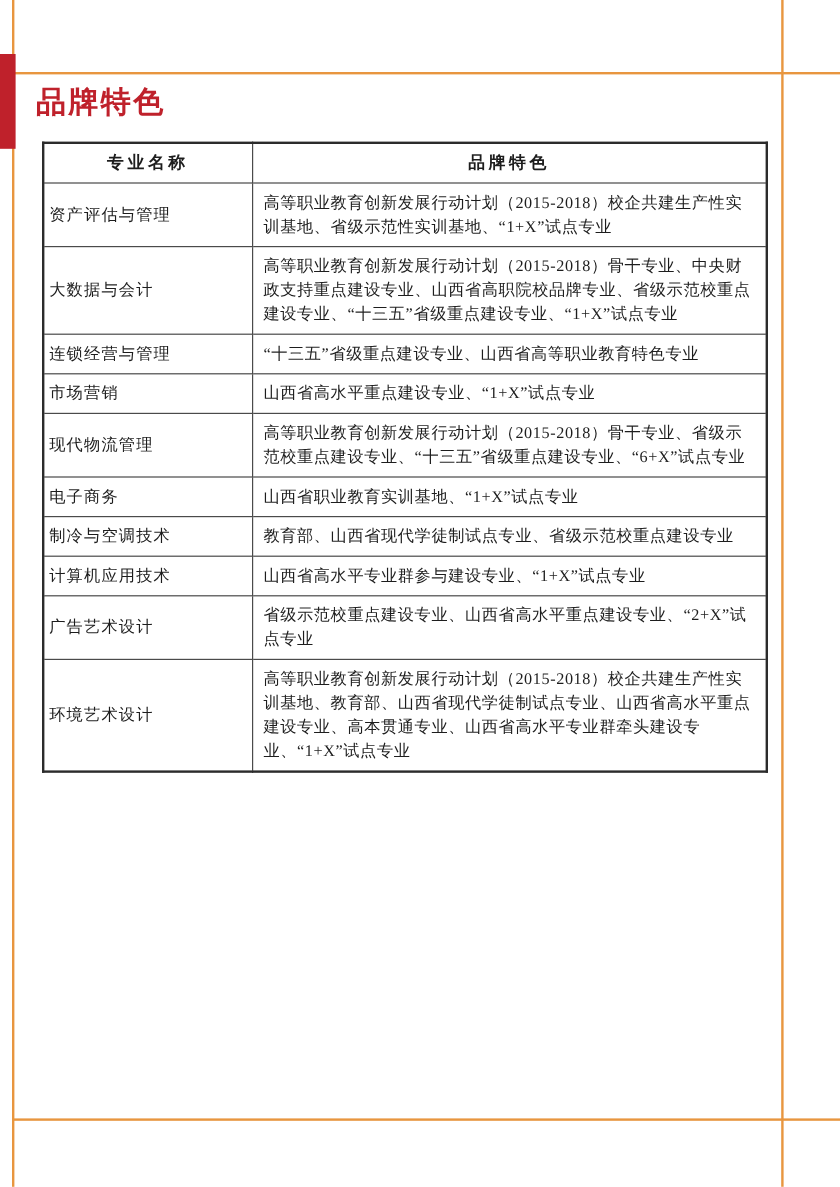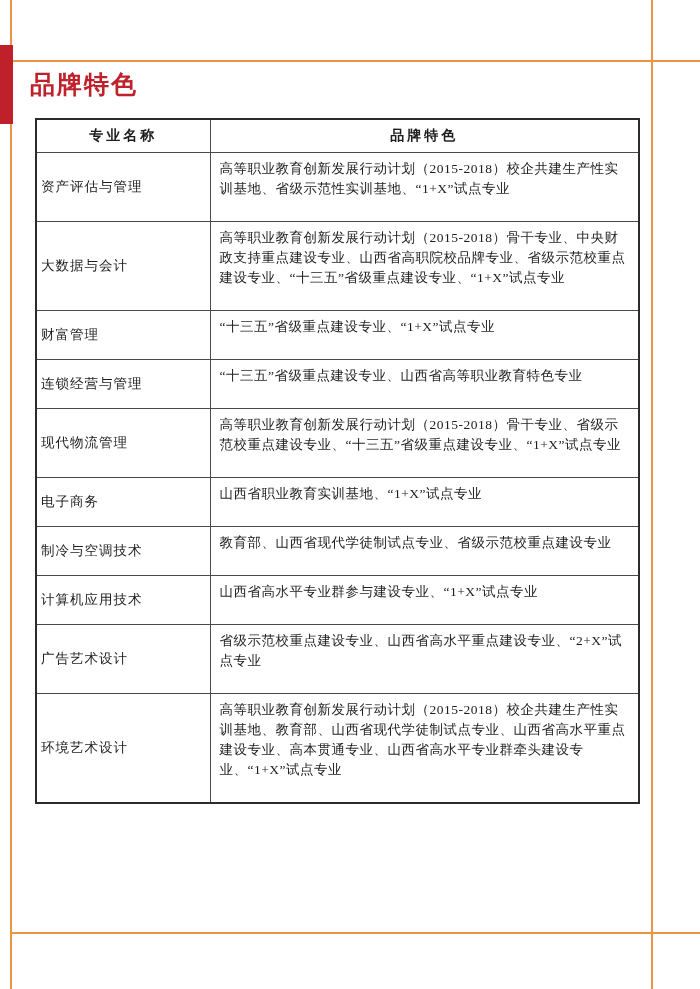--- a/index.html
+++ b/index.html
@@ -81,21 +81,21 @@
   }
   td.major-cell {
     text-align: left;
     font-size: 13.5px;
     padding: 5px 4px;
     letter-spacing: 1px;
   }
   td.features-cell {
     font-size: 13.5px;
     line-height: 20px;
-    padding: 6px 10px 22px 9px;
+    padding: 6px 10px 6px 9px;
     text-align: left;
     letter-spacing: 0.5px;
   }
 </style>
 </head>
 <body>
 
 <div class="vline left"></div>
 <div class="vline right"></div>
 <div class="hline top"></div>
@@ -118,30 +118,30 @@
   <tbody id="table-body">
       <tr>
         <td class="major-cell">资产评估与管理</td>
         <td class="features-cell">高等职业教育创新发展行动计划（2015-2018）校企共建生产性实训基地、省级示范性实训基地、“1+X”试点专业</td>
       </tr>
       <tr>
         <td class="major-cell">大数据与会计</td>
         <td class="features-cell">高等职业教育创新发展行动计划（2015-2018）骨干专业、中央财政支持重点建设专业、山西省高职院校品牌专业、省级示范校重点建设专业、“十三五”省级重点建设专业、“1+X”试点专业</td>
       </tr>
       <tr>
-        <td class="major-cell">财富管理</td>
-        <td class="features-cell">“十三五”省级重点建设专业、“1+X”试点专业</td>
-      </tr>
-      <tr>
         <td class="major-cell">连锁经营与管理</td>
         <td class="features-cell">“十三五”省级重点建设专业、山西省高等职业教育特色专业</td>
       </tr>
       <tr>
+        <td class="major-cell">市场营销</td>
+        <td class="features-cell">山西省高水平重点建设专业、“1+X”试点专业</td>
+      </tr>
+      <tr>
         <td class="major-cell">现代物流管理</td>
-        <td class="features-cell">高等职业教育创新发展行动计划（2015-2018）骨干专业、省级示范校重点建设专业、“十三五”省级重点建设专业、“1+X”试点专业</td>
+        <td class="features-cell">高等职业教育创新发展行动计划（2015-2018）骨干专业、省级示范校重点建设专业、“十三五”省级重点建设专业、“6+X”试点专业</td>
       </tr>
       <tr>
         <td class="major-cell">电子商务</td>
         <td class="features-cell">山西省职业教育实训基地、“1+X”试点专业</td>
       </tr>
       <tr>
         <td class="major-cell">制冷与空调技术</td>
         <td class="features-cell">教育部、山西省现代学徒制试点专业、省级示范校重点建设专业</td>
       </tr>
       <tr>

